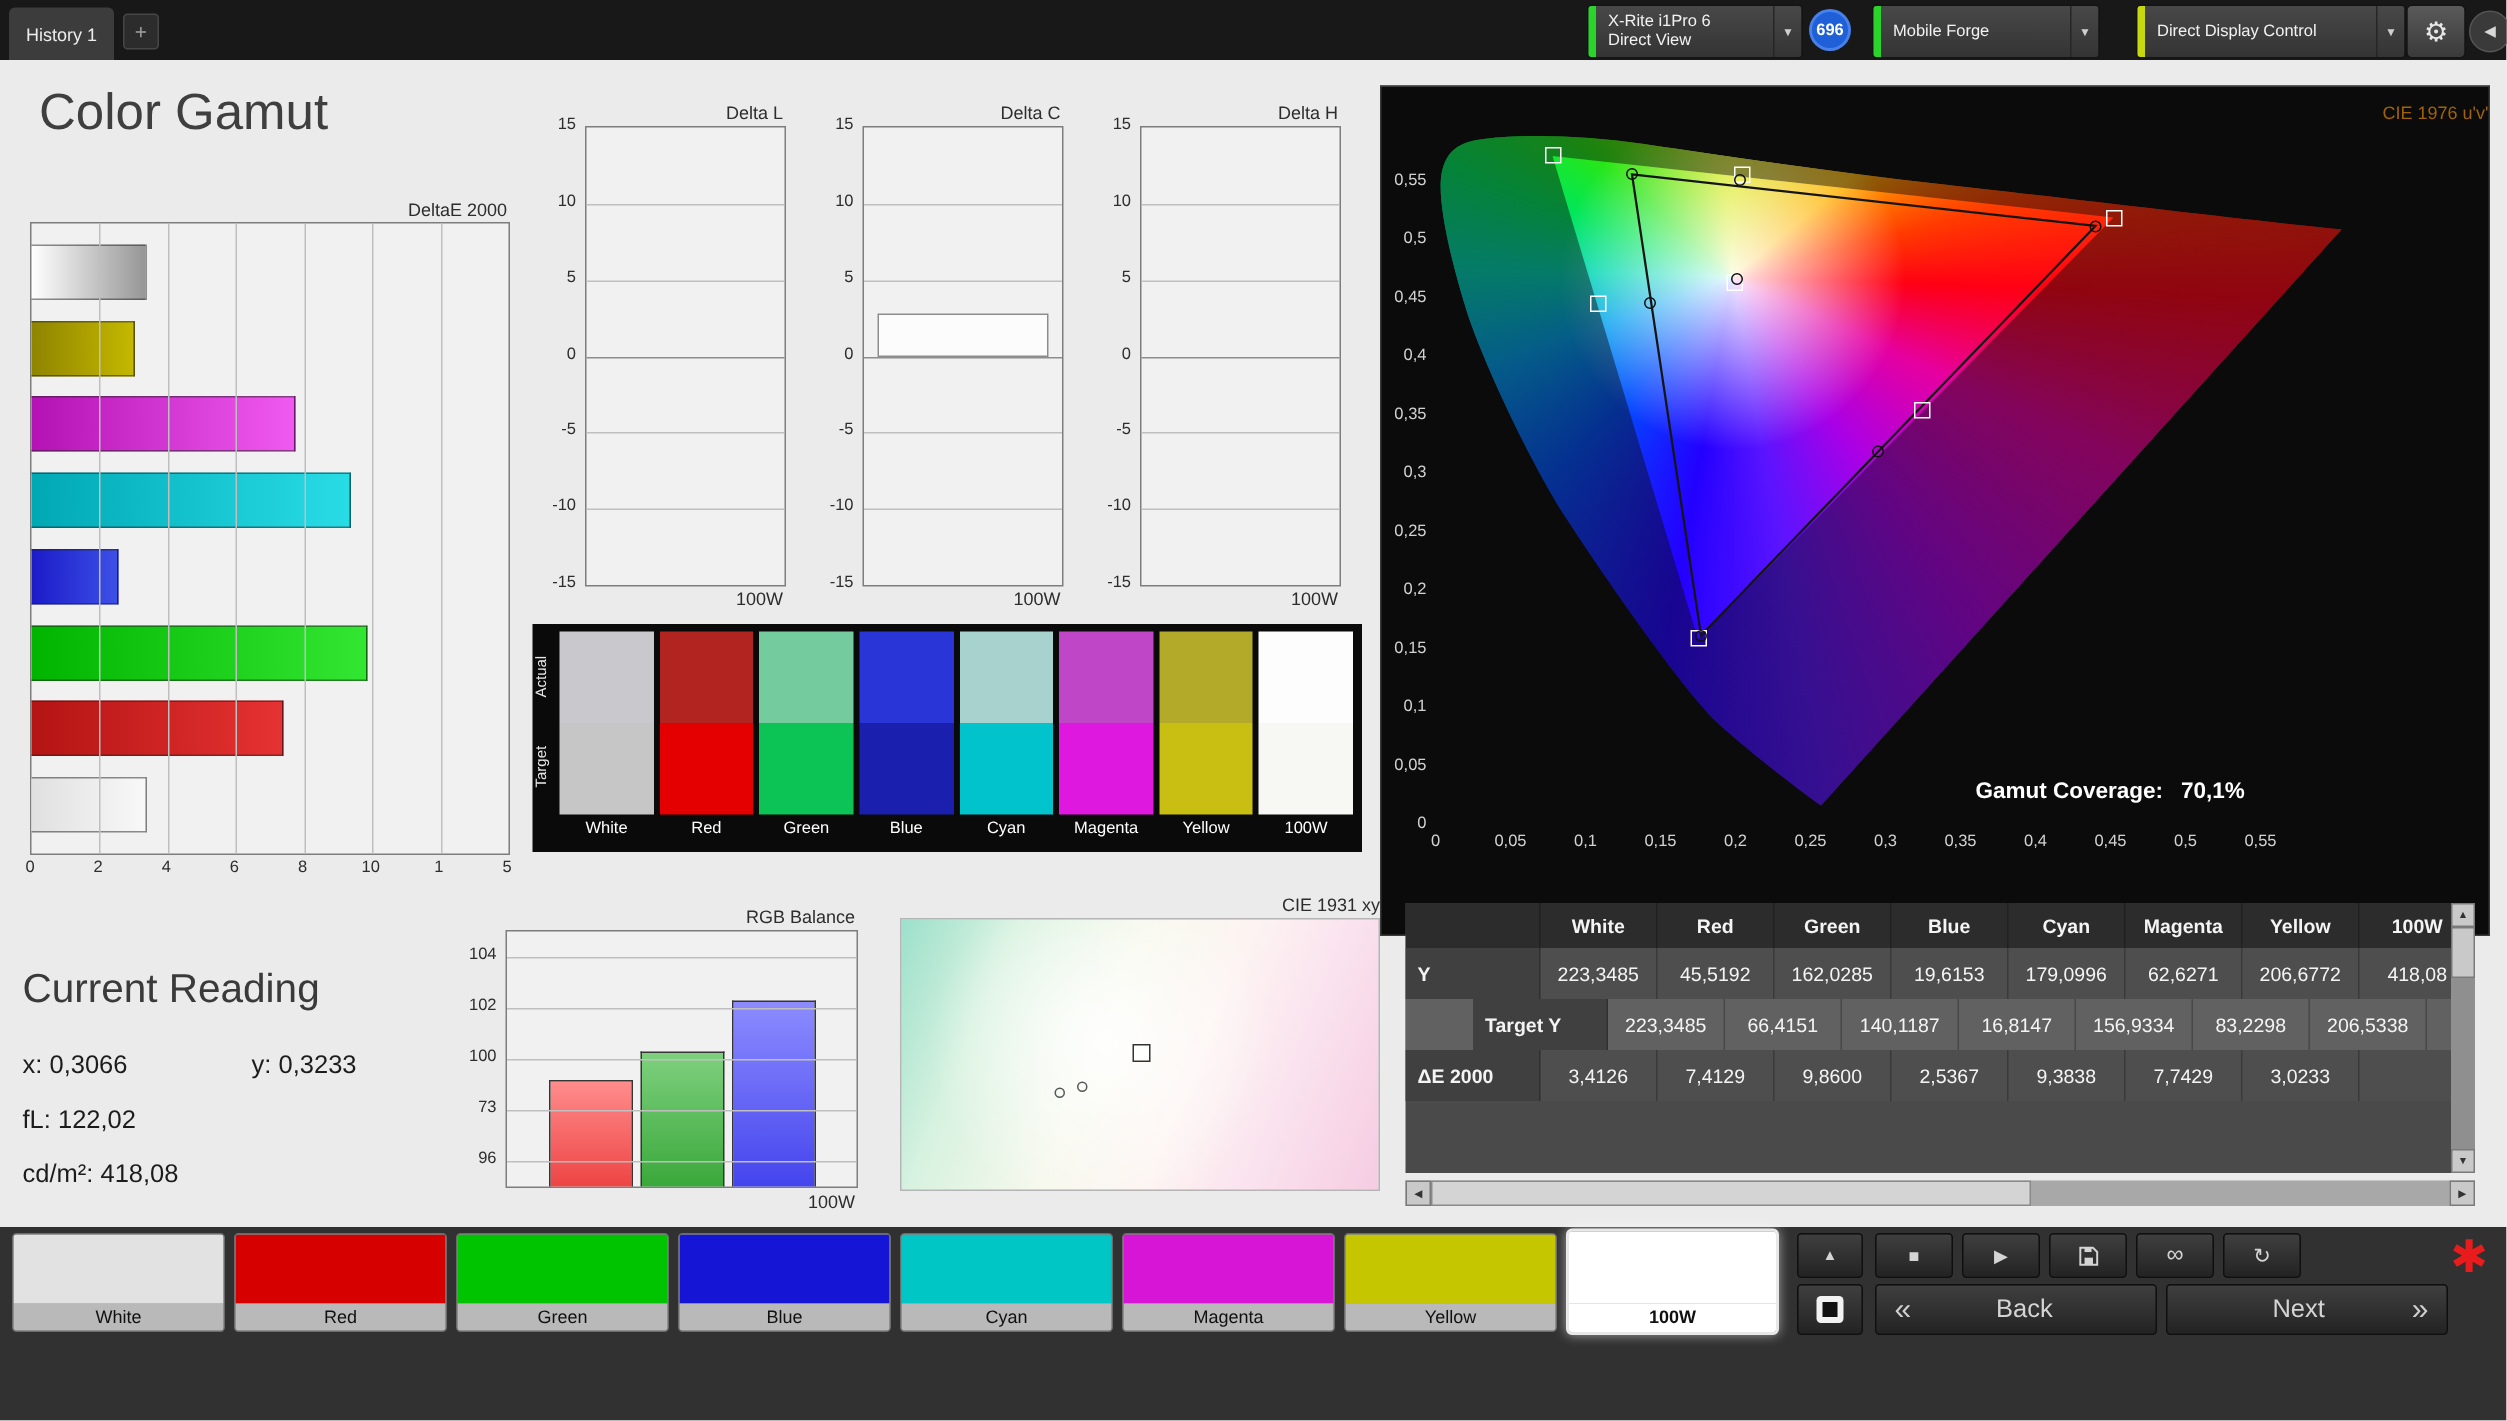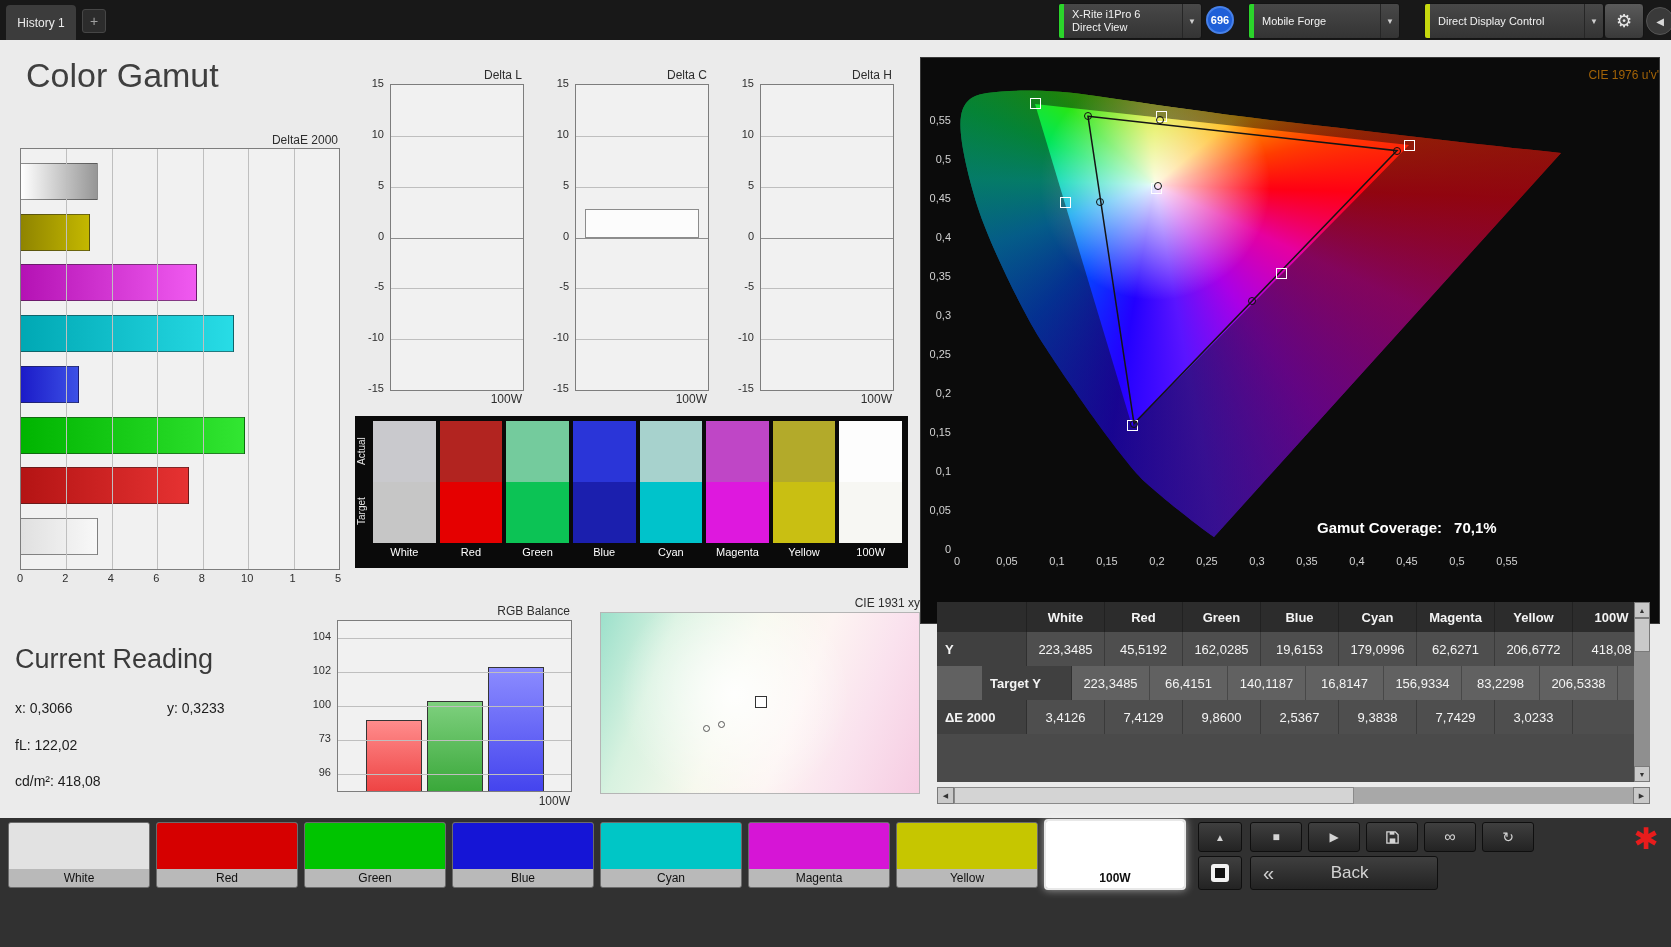--- a/index.html
+++ b/index.html
@@ -86,21 +86,21 @@
     clip-path: polygon(114px 46px, 488px 87px, 211px 368px);
   }
   .cie-xt{position:absolute;transform:translateX(-50%);font-size:11px;color:#d2d2d2}
   .cie-yt{position:absolute;width:28px;text-align:right;font-size:11px;color:#d2d2d2}
   .cie-sq{position:absolute;width:11px;height:11px;border:1.5px solid #fff;box-sizing:border-box}
   .cie-ci{position:absolute;width:8px;height:8px;border:1.5px solid #0f0f0f;border-radius:50%;box-sizing:border-box}
   .coverage{position:absolute;left:396px;top:461px;font-size:15px;font-weight:bold;color:#fff;display:flex;gap:12px}
 
   
   .cr-title{position:absolute;left:15px;top:644px;font-size:27px;color:#3a3a3a}
-  .cr-line{position:absolute;font-size:14px;color:#1c1c1c}
+  .cr-line{position:absolute;font-size:17px;color:#1c1c1c}
   .cr-pair{display:inline-block;min-width:148px}
 
   
   #cie31{left:600px;top:612px;width:320px;height:182px;border:1px solid #b5b5b5;box-sizing:border-box;
     background:
       radial-gradient(circle at 42% 45%, rgba(255,255,255,.9), rgba(255,255,255,0) 55%),
       linear-gradient(112deg,#9ce0cb 0%,#d8f2e0 20%,#f6f8ec 42%,#fdf4f2 60%,#fae2ee 78%,#f6cce2 100%)}
   .c31-sq{position:absolute;width:12px;height:12px;border:1.5px solid #333;background:rgba(255,255,255,.85);box-sizing:border-box}
   .c31-ci{position:absolute;width:7px;height:7px;border:1.5px solid #555;border-radius:50%;box-sizing:border-box}
 
@@ -552,17 +552,22 @@
   </div>
   <div class="ctl" style="left:1482px;top:4px;width:52px;height:30px">
     <span style="font-size:14px">↻</span>
   </div>
 
   <div class="ctl backnext" style="left:1250px;top:38px;width:188px;height:34px">
     <span class="bnchev">«</span>
     <span>Back</span>
     <span></span>
   </div>
+  <div class="ctl backnext" style="left:1444px;top:38px;width:188px;height:34px">
+    <span></span>
+    <span>Next</span>
+    <span class="bnchev">»</span>
+  </div>
 
   <div class="asterisk" style="color: rgb(232, 28, 28);">
     <span>✱</span>
   </div>
 </div>
 
 </body></html>

